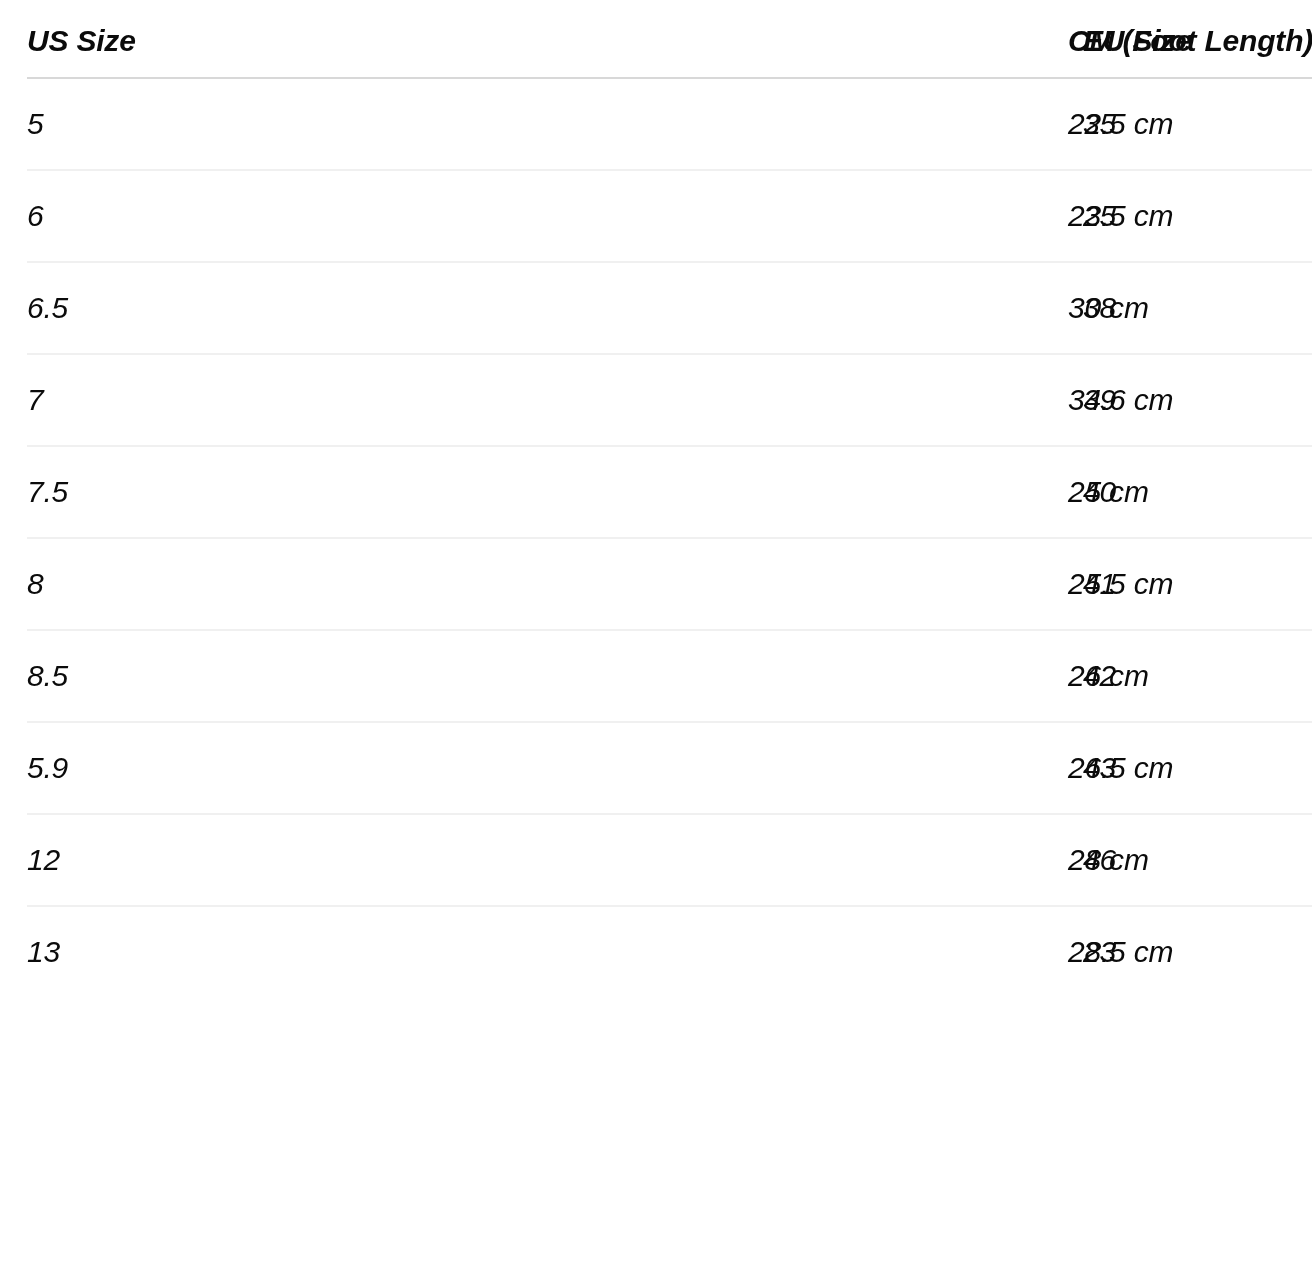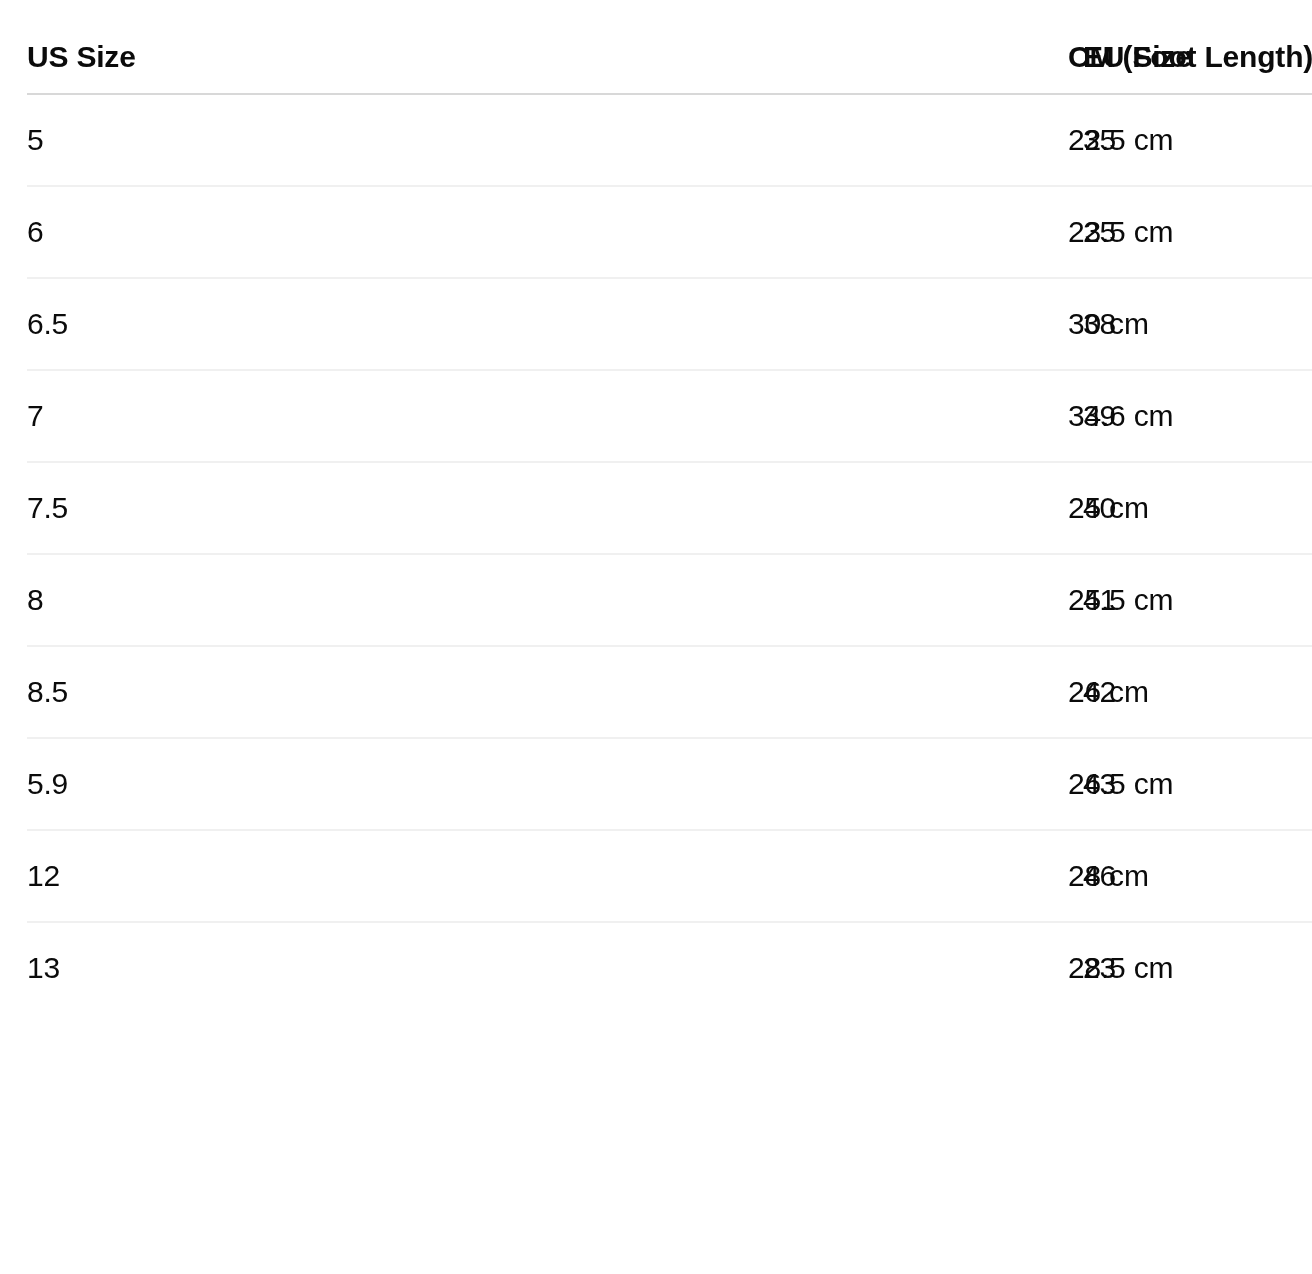--- a/index.html
+++ b/index.html
@@ -11,21 +11,22 @@
     width: 1312px;
     height: 1274px;
     overflow: hidden;
     font-family: "Liberation Sans", sans-serif;
     color: #0b0b0b;
     -webkit-font-smoothing: antialiased;
   }
 
   .size-table-wrap {
     width: 1260px;
-    padding-top: 16px;
+    padding-top: 0;
+    font-style: italic;
   }
 
   table.size-table {
     width: 1312px;
     border-collapse: collapse;
     table-layout: fixed;
   }
 
   col.col-us { width: 528px; }
   col.col-eu { width: 513px; }

